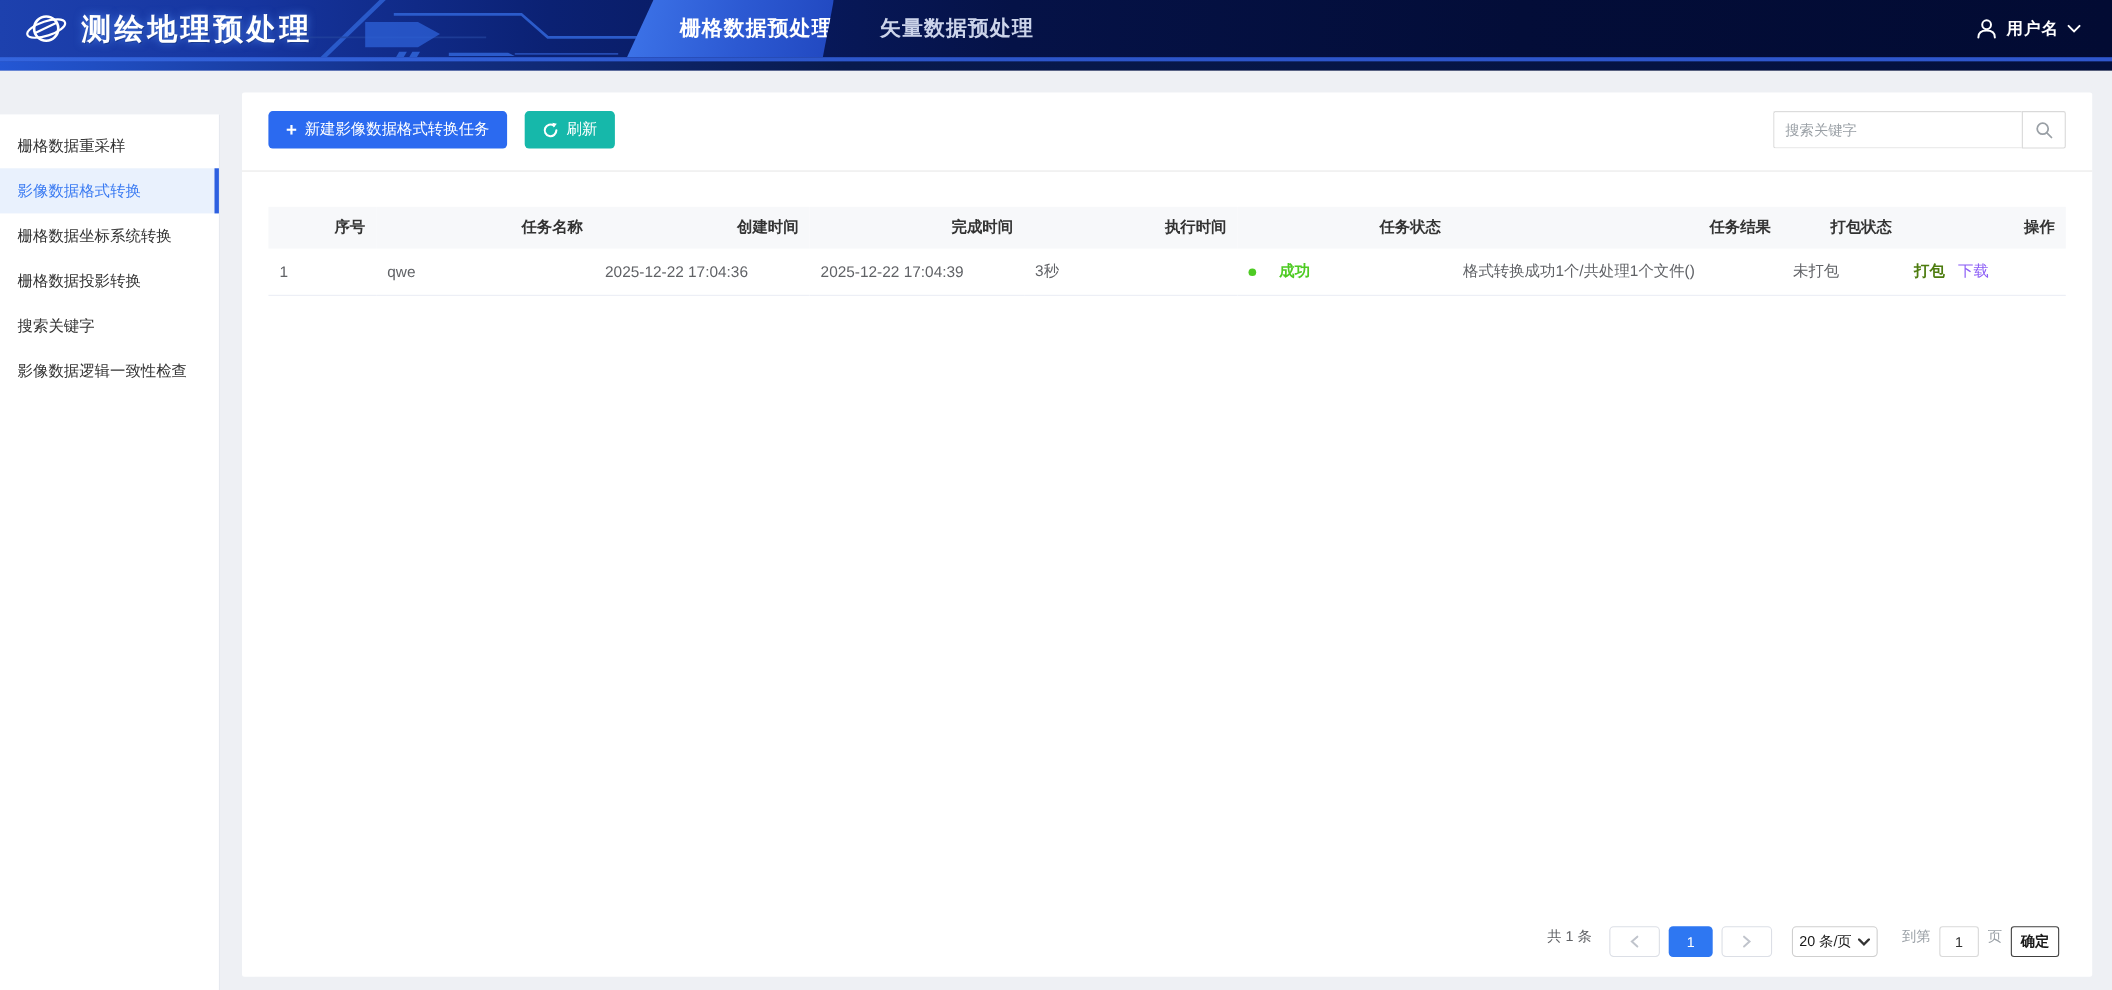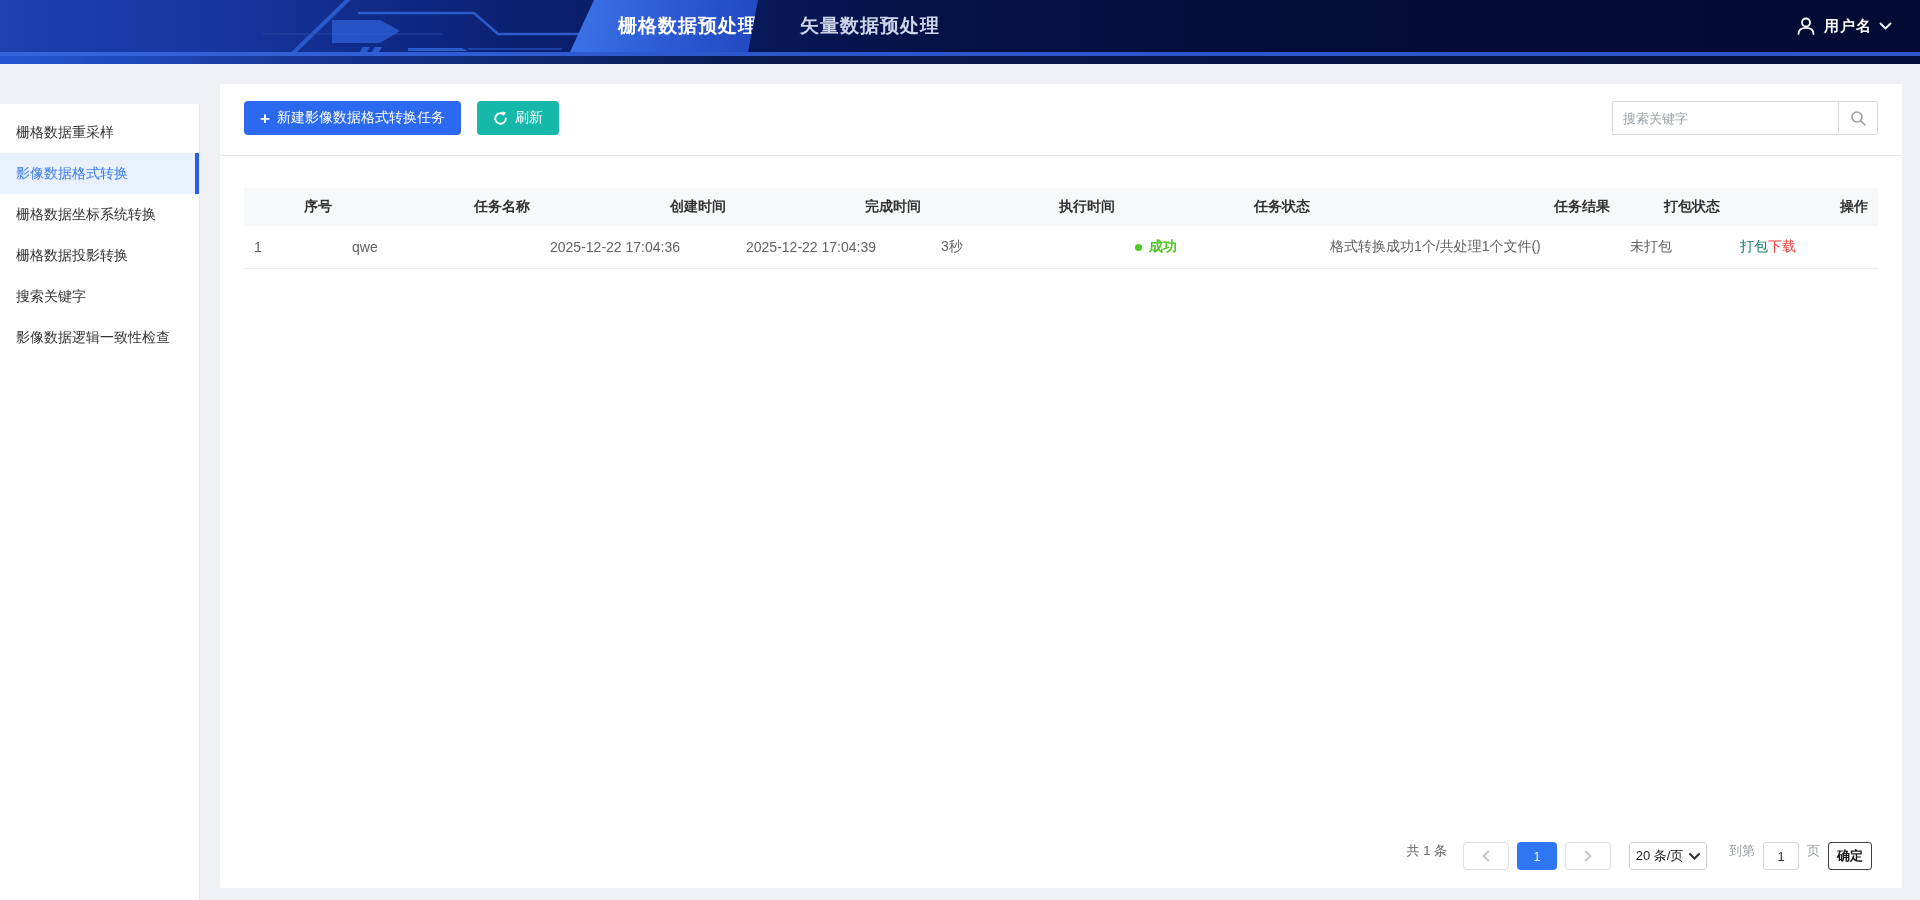--- a/index.html
+++ b/index.html
@@ -56,24 +56,24 @@
   .search-input::placeholder { color:#9aa0a6; }
   .search-btn { width:40px; height:34px; border:1px solid #d9d9d9; background:#fff;
     border-radius:0 2px 2px 0; display:flex; align-items:center; justify-content:center; cursor:pointer; }
 
   
   .table-wrap { padding:0 24px; margin-top:32px; }
   table { width:1634px; border-collapse:collapse; table-layout:fixed; font-size:14px; }
   thead th { background:#f7f8fa; color:#333; font-weight:700; text-align:right;
     height:38px; padding:0 10px; white-space:nowrap; }
   tbody td { color:#606266; height:42px; padding:0 10px; border-bottom:1px solid #ebeef5; white-space:nowrap; }
-  .status-cell { color:#4ecb23; font-weight:700; display:flex; align-items:center; gap:7px; height:42px; }
+  .status-cell { color:#4ecb23; font-weight:700; display:flex; align-items:center; gap:21px; height:42px; }
   .status-dot { width:7px; height:7px; border-radius:50%; background:#4ecb23; flex:none; }
-  .link-pack { color:#0f766e; cursor:pointer; margin-right:0; }
-  .link-download { color:#ef4444; cursor:default; }
+  .link-pack { color:#4d7c0f; cursor:pointer; margin-right:12px;font-weight:bold; }
+  .link-download { color:#8b5cf6; cursor:default; }
 
   
   .spacer { flex:1; }
   .pagination { display:flex; justify-content:flex-end; gap:8px;
     padding:0 30px 18px 0; font-size:13px; color:#606266; }
   .pg-total { margin-right:8px; }
   .pg-btn { width:46px; height:28px; border:1px solid #dcdfe6; border-radius:4px; background:#fff;
     display:flex; align-items:center; justify-content:center; cursor:pointer; }
   .pg-page { width:40px; height:28px; border-radius:4px; background:#2e77f2; color:#fff;
     display:flex; align-items:center; justify-content:center; font-size:13px; cursor:pointer; }
@@ -83,20 +83,28 @@
   .pg-goto-input { width:36px; height:28px; border:1px solid #d9d9d9; border-radius:3px;
     text-align:center; font-size:13px; color:#333; outline:none; font-family:inherit; }
   .pg-unit { color:#9aa0a6; }
   .pg-confirm { width:44px; height:28px; border:1px solid #404040; border-radius:3px; background:#fff;
     font-weight:700; color:#1a1a1a; font-size:13px; cursor:pointer; font-family:inherit; }
 </style>
 </head>
 <body>
 
 <div class="header">
+  <div class="logo-wrap">
+    <svg width="40" height="40" viewBox="0 0 40 40">
+      <ellipse cx="20" cy="20" rx="11" ry="11" fill="none" stroke="#ffffff" stroke-width="2.4"></ellipse>
+      <ellipse cx="20" cy="20" rx="18" ry="6.5" fill="none" stroke="#ffffff" stroke-width="2" transform="rotate(-18 20 20)"></ellipse>
+      <line x1="10" y1="24" x2="29" y2="15" stroke="#ffffff" stroke-width="2"></line>
+    </svg>
+    <span class="logo-text">测绘地理预处理</span>
+  </div>
 
   <svg class="hdr-decor" width="320" height="52" viewBox="0 0 320 52">
     <line x1="28" y1="56" x2="92" y2="-6" stroke="#2f62d4" stroke-width="4" opacity="0.85"></line>
     <path d="M96 13 H212 L236 34 H320" fill="none" stroke="#2f62d4" stroke-width="2.5" opacity="0.9"></path>
     <path d="M0 34 H180" fill="none" stroke="#23459e" stroke-width="1.5" opacity="0.7"></path>
     <polygon points="70,20 118,20 138,31 118,43 70,43" fill="#2d62d8" opacity="0.75"></polygon>
     <polygon points="146,48 200,48 206,51 146,51" fill="#2f62d4" opacity="0.9"></polygon>
     <rect x="128" y="47" width="7" height="5" fill="#2f62d4" transform="skewX(-30)" opacity="0.9"></rect>
     <rect x="140" y="47" width="7" height="5" fill="#2f62d4" transform="skewX(-30)" opacity="0.9"></rect>
     <path d="M206 49 H300" fill="none" stroke="#2a55c4" stroke-width="1.5" opacity="0.8"></path>

